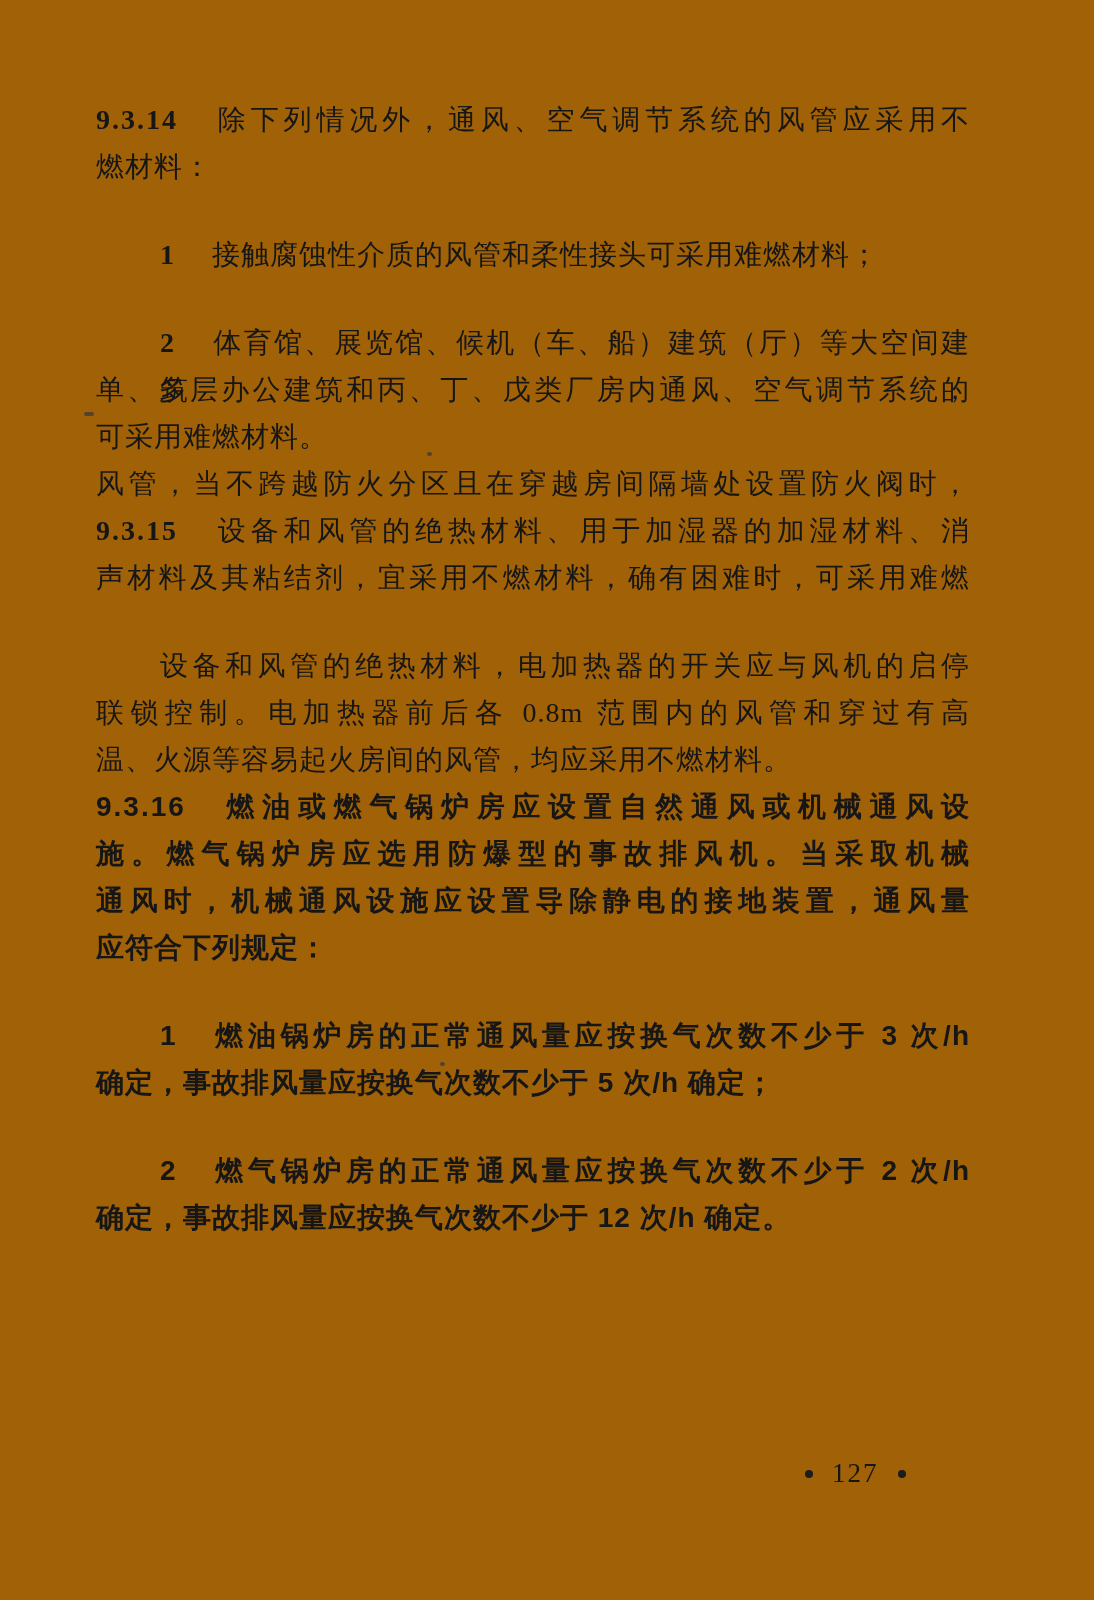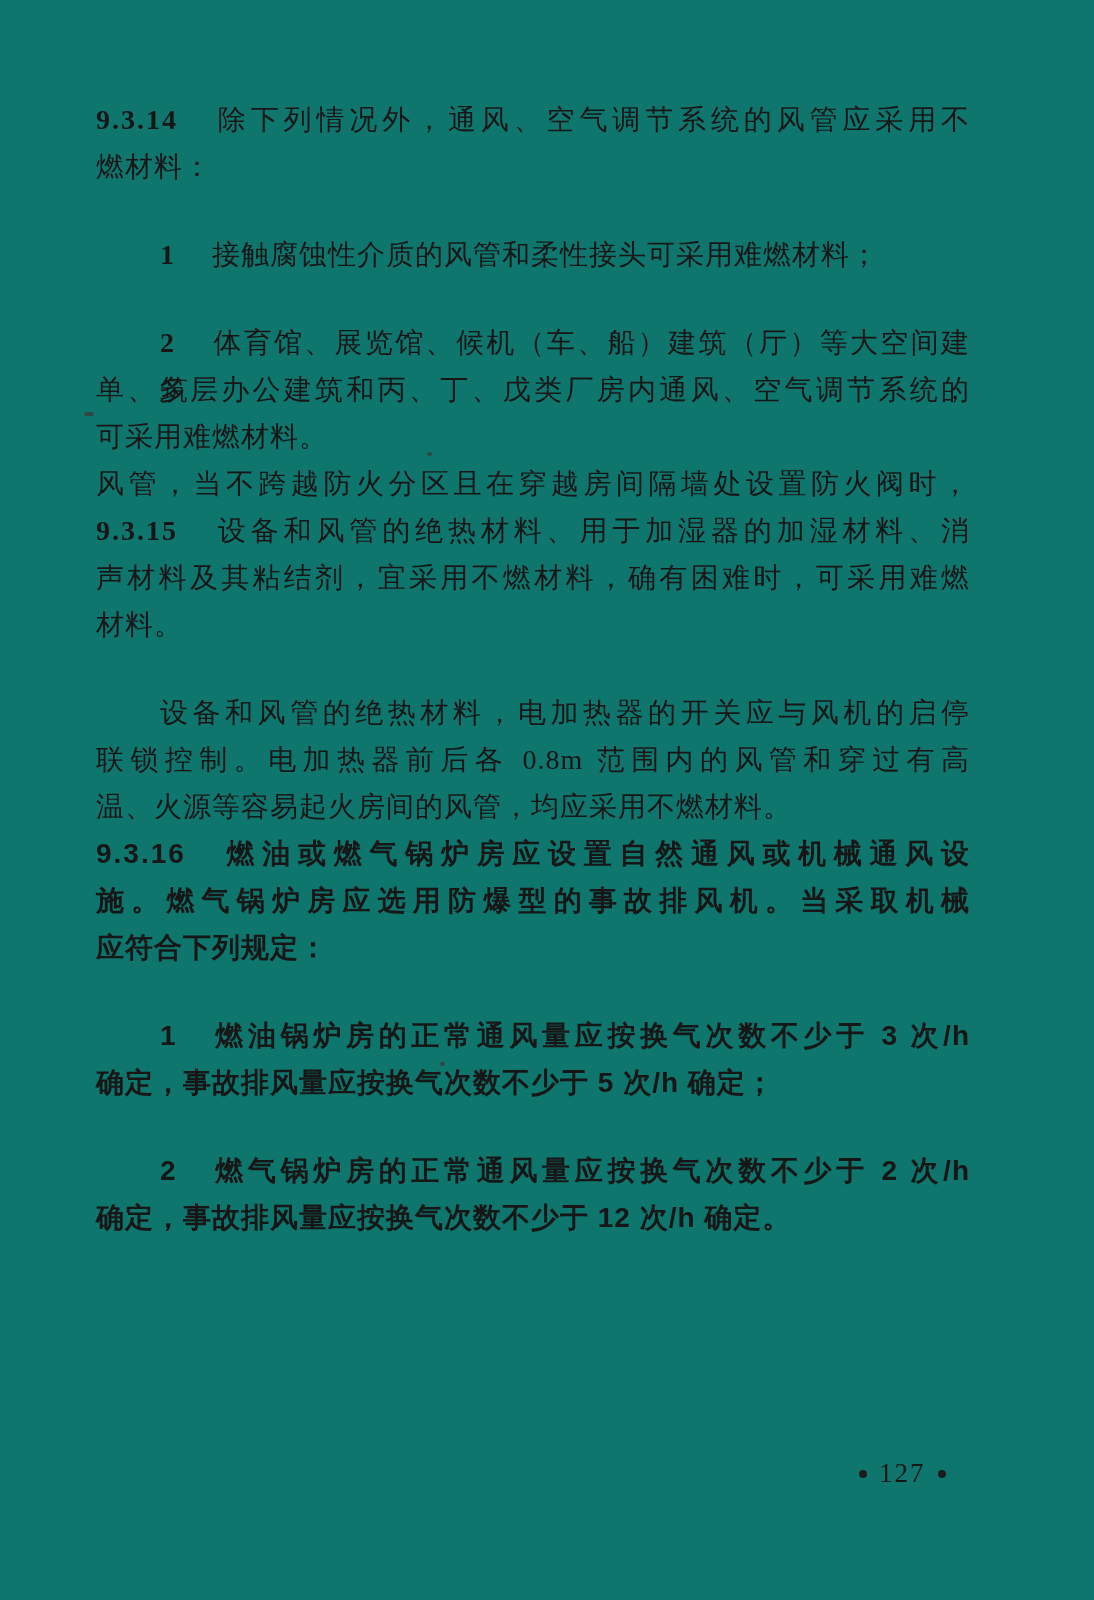--- a/index.html
+++ b/index.html
@@ -1,19 +1,19 @@
 <!DOCTYPE html>
 <html lang="zh"><head>
 <meta charset="utf-8">
 <style>
   html,body { margin:0; padding:0; background:#e8e8e8; }
   .sheet {
     position:relative;
     width:1094px; height:1600px;
-    background:#0f766e;
+    background:#a16207;
     color:#161616;
     overflow:hidden;
     font-family:"Liberation Serif","DejaVu Serif",serif;
   }
   .textblock {
     position:absolute;
     left:96px; top:96px;
     width:874px;
   }
   .line {
@@ -28,24 +28,24 @@
   .line.end { text-align:right; text-align-last:left; }
   .line.ind { padding-left:64px;margin-top:41px; }
   .num { font-weight:bold; margin-right:36px; letter-spacing:2px; }
   .hei {
     font-family:"Liberation Sans","DejaVu Sans",sans-serif;
     font-weight:700;
   }
   .hei .num { margin-right:34px; }
   .footer {
     position:absolute;
-    top:1458px; left:859px;
+    top:1458px; left:805px;
     font-size:27px;
     letter-spacing:2px;
-    display:flex; align-items:center; gap:12px;
+    display:flex; align-items:center; gap:19px;
     color:#161616;
   }
   .dot {
     width:8px; height:8px; border-radius:50%;
     background:#1c1c1c; display:inline-block;
     overflow:hidden; color:transparent; font-size:1px;
   }
   .speck {
     position:absolute; background:#3a3a3a;
     border-radius:2px; opacity:.75;
@@ -90,23 +90,20 @@
     </div>
 
     <div class="line">
       <span class="num">9.3.15</span><span>设备和风管的绝热材料、用于加湿器的加湿材料、消</span>
     </div>
 
     <div class="line">
       <span>声材料及其粘结剂，宜采用不燃材料，确有困难时，可采用难燃</span>
     </div>
 
-    <div class="line end">
-      <span>材料。</span>
-    </div>
 
     <div class="line ind">
       <span>设备和风管的绝热材料，电加热器的开关应与风机的启停</span>
     </div>
 
     <div class="line">
       <span>联锁控制。电加热器前后各 0.8m 范围内的风管和穿过有高</span>
     </div>
 
     <div class="line end">
@@ -114,20 +111,23 @@
     </div>
 
     <div class="line hei">
       <span class="num">9.3.16</span><span>燃油或燃气锅炉房应设置自然通风或机械通风设</span>
     </div>
 
     <div class="line hei">
       <span>施。燃气锅炉房应选用防爆型的事故排风机。当采取机械</span>
     </div>
 
+    <div class="line hei">
+      <span>通风时，机械通风设施应设置导除静电的接地装置，通风量</span>
+    </div>
 
     <div class="line hei end">
       <span>应符合下列规定：</span>
     </div>
 
     <div class="line hei ind">
       <span class="num">1</span><span>燃油锅炉房的正常通风量应按换气次数不少于 3 次/h</span>
     </div>
 
     <div class="line hei end">

